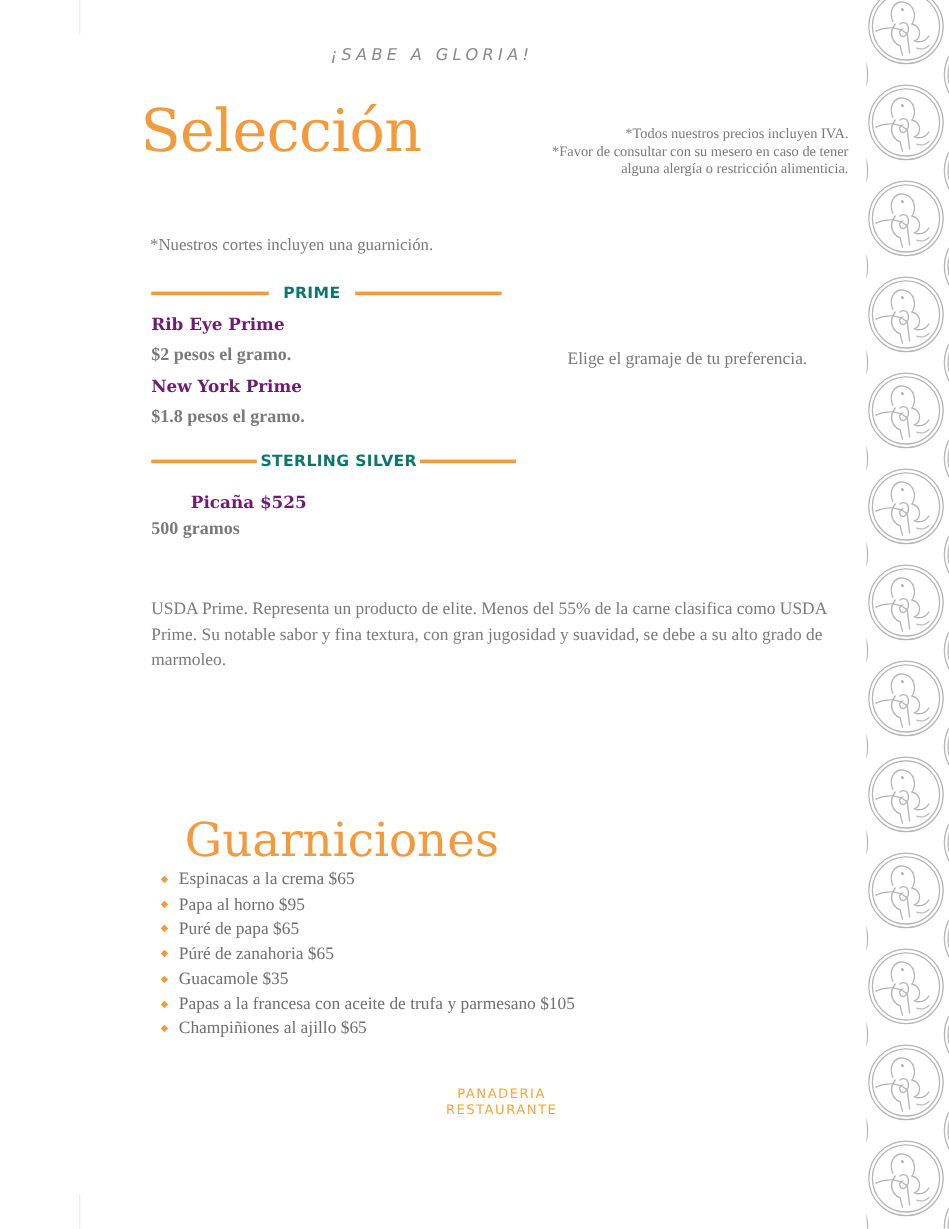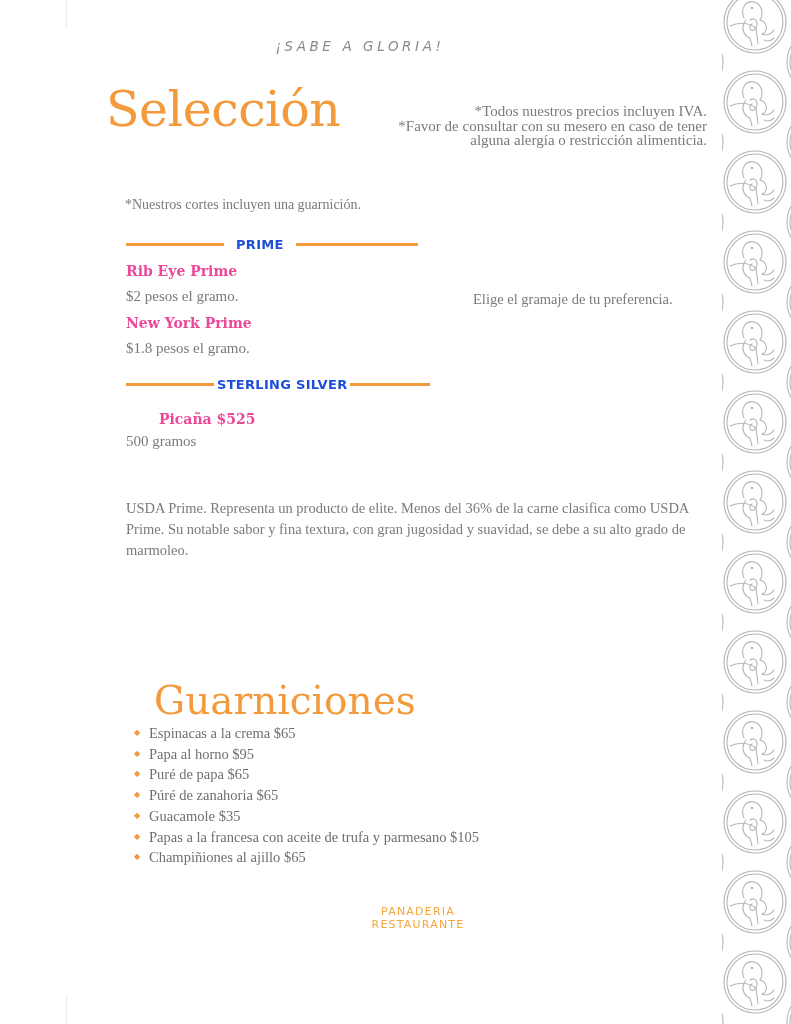--- a/index.html
+++ b/index.html
@@ -11,42 +11,42 @@
   }
   .abs { position: absolute; }
   .edge-line { position: absolute; left: 66px; width: 1px; background: #ececec; }
 
   .tagline {
     left: 0; width: 720px; top: 38px; text-align: center;
     font-family: "DejaVu Sans", sans-serif; font-size: 13.5px;
     letter-spacing: 3.6px; color: #8a8a8a; font-style: italic;
   }
   .title {
-    left: 106px; top: 84px; margin: 0;
+    left: 117px; top: 84px; margin: 0;
     font-family: "DejaVu Serif", serif; font-weight: normal;
     font-size: 49px; line-height: 52px; color: #f39a3c; letter-spacing: -0.5px;
   }
   .notes {
     right: 84px; top: 104px; text-align: right;
-    font-size: 15px; line-height: 14.5px; color: #7a7a7a;
+    font-size: 12px; line-height: 14.5px; color: #7a7a7a;
   }
   .subtitle {
     left: 125px; top: 197px; font-size: 14px; color: #7a7a7a;
   }
   .section-divider { left: 126px; display: flex; align-items: center; }
   .divider-line { height: 3px; background: #f39a3c; }
   .divider-label {
     font-family: "DejaVu Sans", sans-serif; font-weight: bold;
-    font-size: 13px; color: #1d4ed8; letter-spacing: 0.3px; padding: 0 6px;
+    font-size: 13px; color: #0f766e; letter-spacing: 0.3px; padding: 0 6px;
   }
   .item-name {
     left: 126px; font-family: "DejaVu Serif", serif; font-weight: bold;
-    font-size: 14px; color: #ec4899;
-  }
-  .item-desc { left: 126px; font-size: 15px; color: #7a7a7a; }
+    font-size: 14px; color: #701a75;
+  }
+  .item-desc { left: 126px; font-size: 15px; color: #7a7a7a; font-weight: bold; }
   .gramaje-note { left: 473px; top: 291px; font-size: 14.5px; color: #7a7a7a; }
   .usda {
     left: 126px; top: 498px; width: 590px;
     font-size: 14.5px; line-height: 21px; color: #7a7a7a;
   }
   .sides-title {
     left: 138px; top: 662px; margin: 16px; font-weight: normal;
     font-family: "DejaVu Serif", serif; font-size: 39px; color: #f39a3c;
   }
   .sides-list { left: 134px; top: 723px; list-style: none; margin: 0; padding: 0; }
@@ -99,21 +99,21 @@
 <div class="abs gramaje-note">Elige el gramaje de tu preferencia.</div>
 
 <div class="abs section-divider" style="top:377px;">
   <div class="divider-line" style="width:88px;"></div>
   <span class="divider-label" style="padding:0 3px;">STERLING SILVER</span>
   <div class="divider-line" style="width:80px;"></div>
 </div>
 <div class="abs item-name" style="top:411px;margin-left:33px;">Picaña $525</div>
 <div class="abs item-desc" style="top:433px;">500 gramos</div>
 
-<div class="abs usda">USDA Prime. Representa un producto de elite. Menos del 36% de la carne  clasifica como USDA Prime. Su notable sabor y fina textura, con gran jugosidad y suavidad, se debe a su alto grado de marmoleo.</div>
+<div class="abs usda">USDA Prime. Representa un producto de elite. Menos del 55% de la carne  clasifica como USDA Prime. Su notable sabor y fina textura, con gran jugosidad y suavidad, se debe a su alto grado de marmoleo.</div>
 
 <h2 class="abs sides-title">Guarniciones</h2>
 <ul class="abs sides-list">
   <li>
       <span class="bullet">◆</span>
       <span>Espinacas a la crema $65</span>
     </li>
   <li>
       <span class="bullet">◆</span>
       <span>Papa al horno $95</span>

